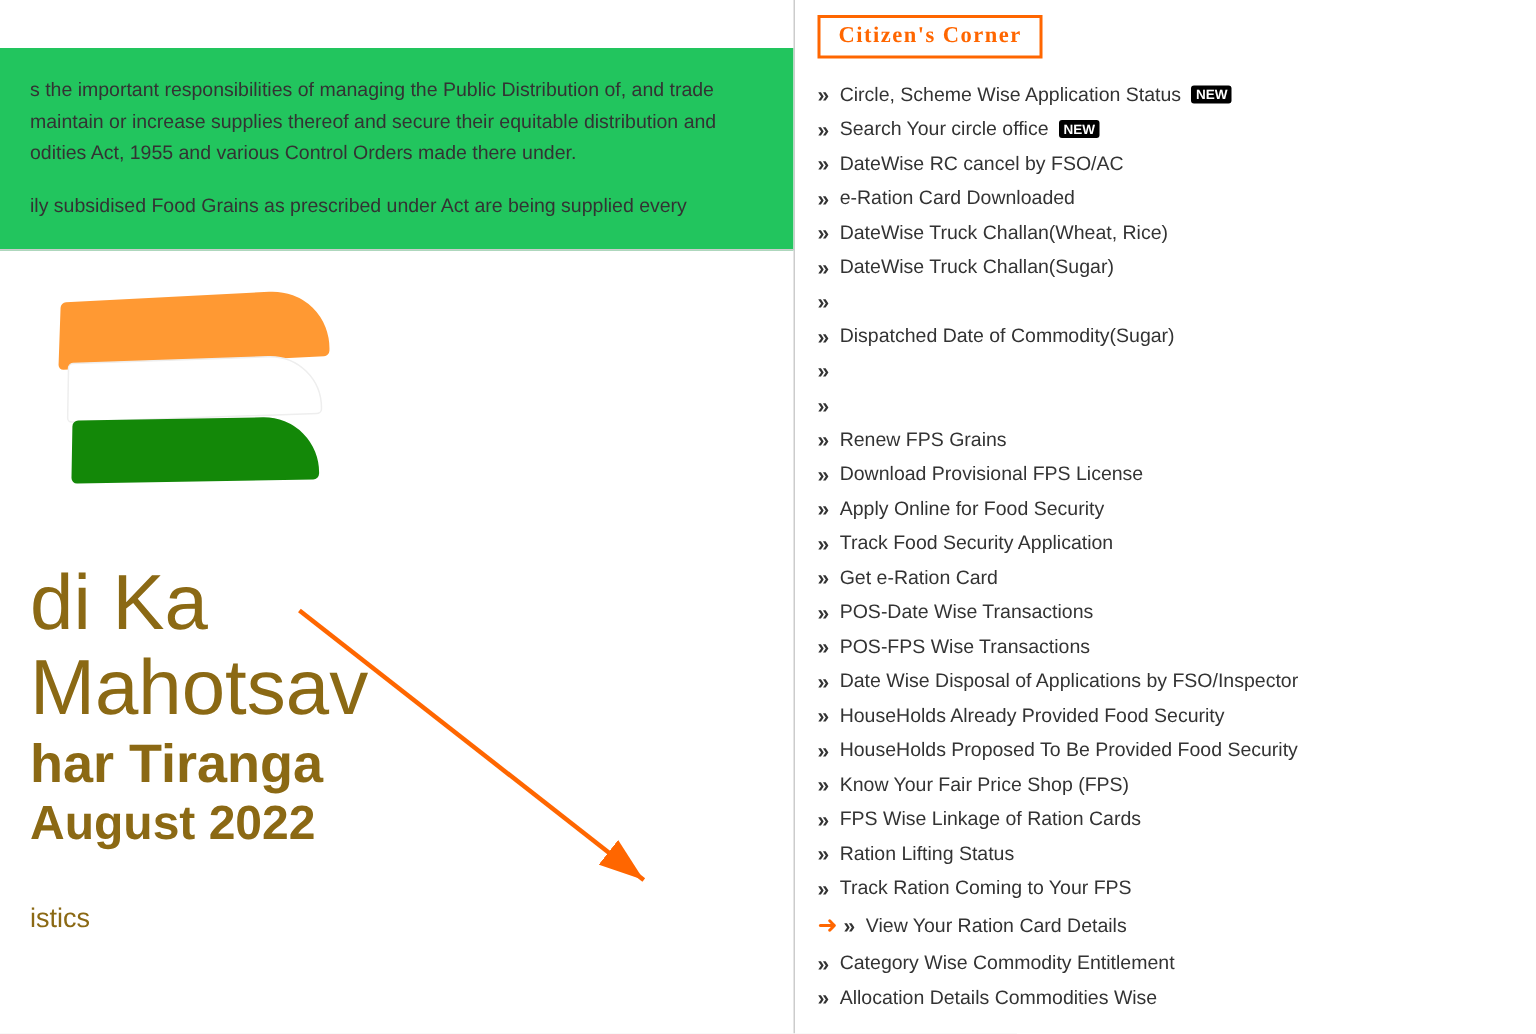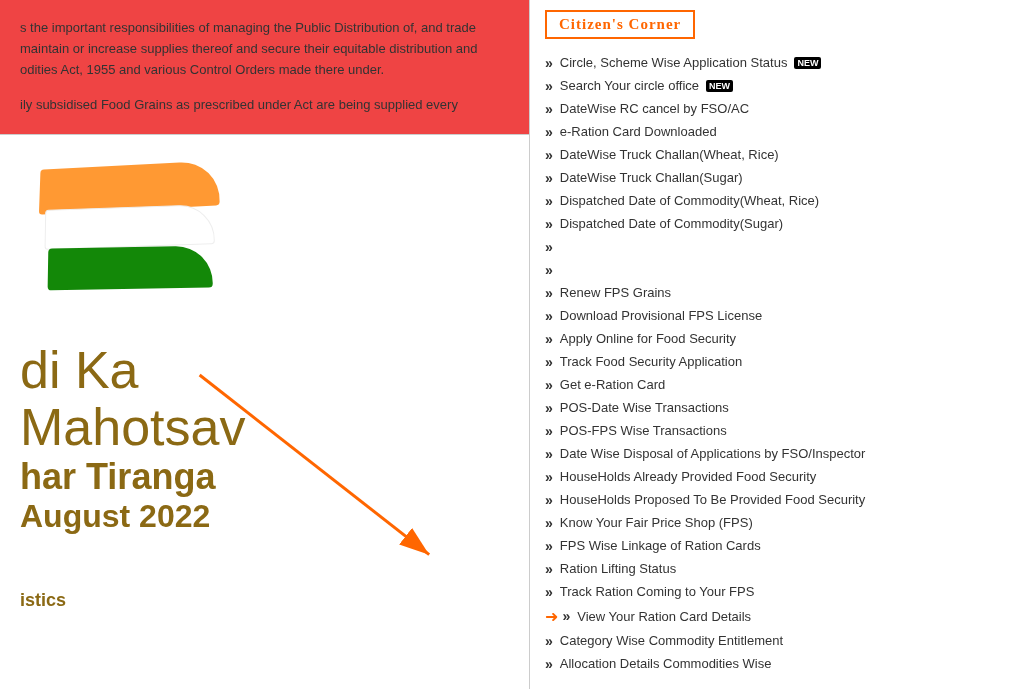--- a/index.html
+++ b/index.html
@@ -19,21 +19,22 @@
       height: 689px;
       background: #fff;
       overflow: hidden;
       position: relative;
       border-right: 1px solid #ccc;
     }
 
     .text-section {
       padding: 18px 20px 18px 20px;
       border-bottom: 1px solid #ccc;
-      background: #ef4444;
+      background: #22c55e;
+      margin-top: 32px;
     }
     .text-section p {
       color: #333;
       font-size: 13px;
       line-height: 1.6;
     }
 
     .image-section {
       position: relative;
       padding: 20px 20px 10px 20px;
@@ -101,24 +102,24 @@
       font-weight: bold;
       color: #8B6914;
     }
     .overlay-text .date-text {
       font-size: 32px;
       font-weight: bold;
       color: #8B6914;
     }
     .bottom-text {
       position: absolute;
-      bottom: 4px;
+      bottom: 24px;
       left: 20px;
       font-size: 18px;
-      font-weight: bold;
+      font-weight: normal;
       color: #8B6914;
     }
 
     
     .arrow-svg {
       position: absolute;
       top: 0;
       left: 0;
       width: 100%;
       height: 100%;
@@ -272,21 +273,20 @@
       <li>
         <span class="bullet">»</span>
         <a href="#">DateWise Truck Challan(Wheat, Rice)</a>
       </li>
       <li>
         <span class="bullet">»</span>
         <a href="#">DateWise Truck Challan(Sugar)</a>
       </li>
       <li>
         <span class="bullet">»</span>
-        <a href="#">Dispatched Date of Commodity(Wheat, Rice)</a>
       </li>
       <li>
         <span class="bullet">»</span>
         <a href="#">Dispatched Date of Commodity(Sugar)</a>
       </li>
       <li>
         <span class="bullet">»</span>
       </li>
       <li>
         <span class="bullet">»</span>

